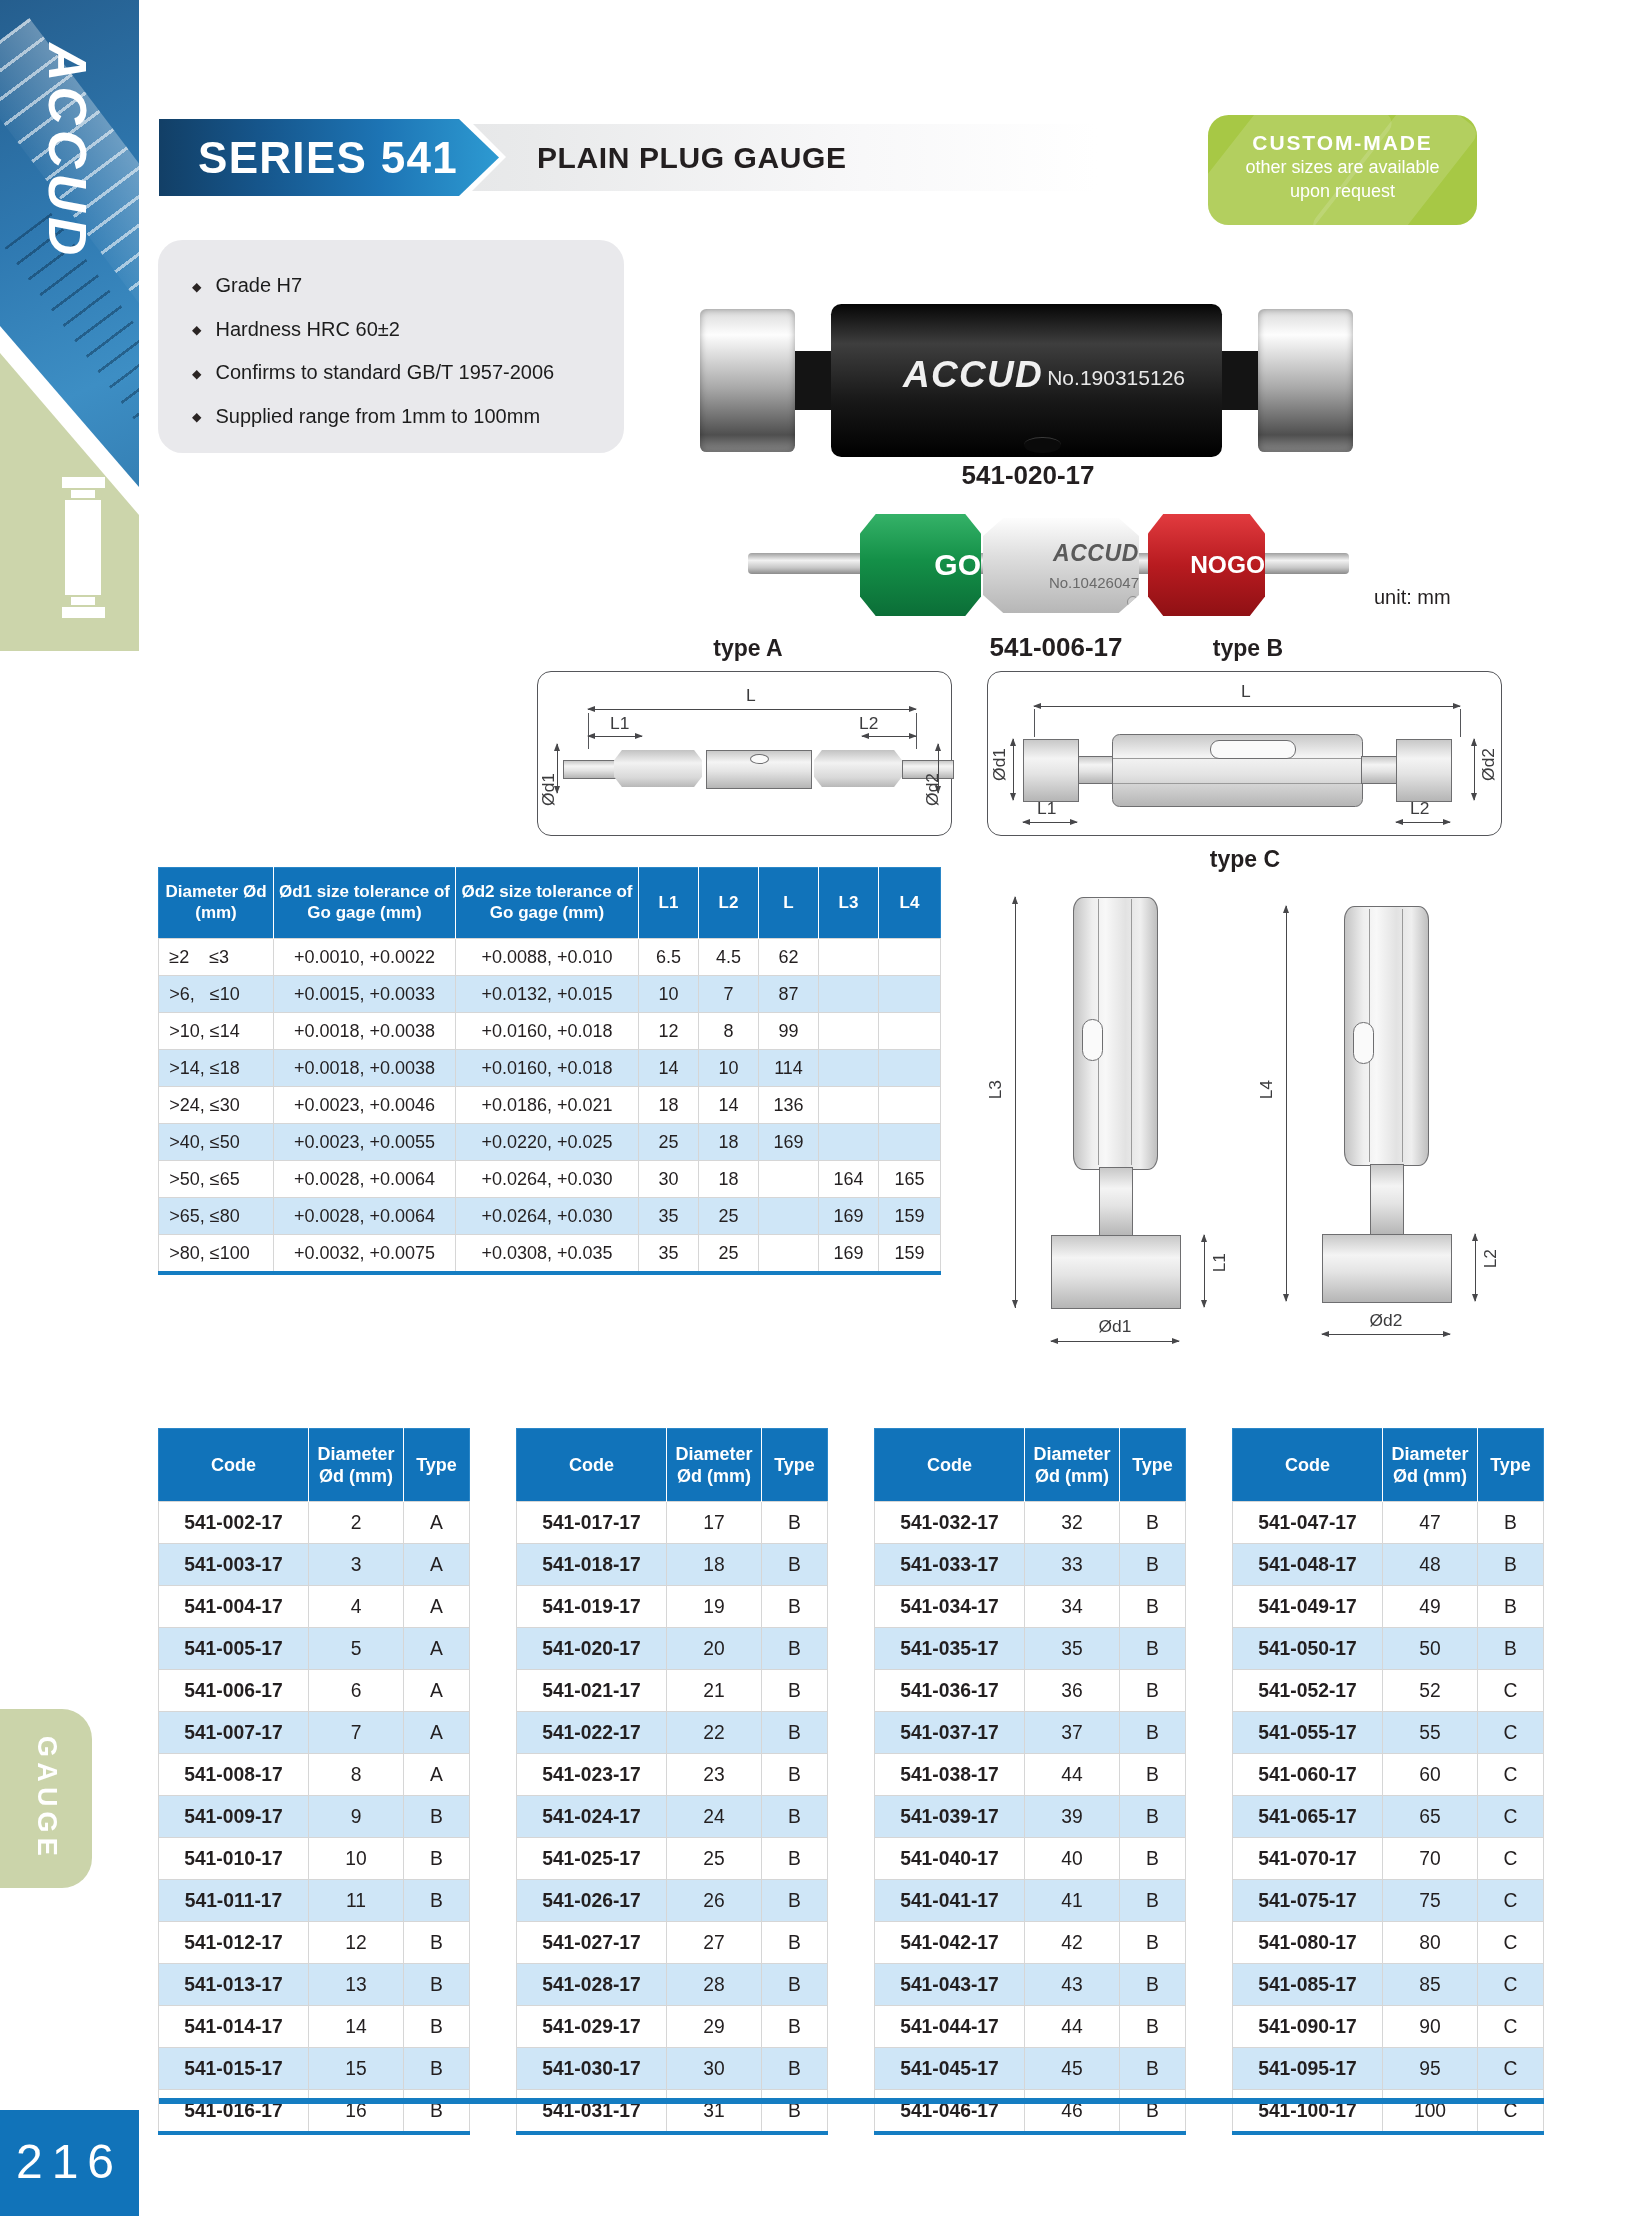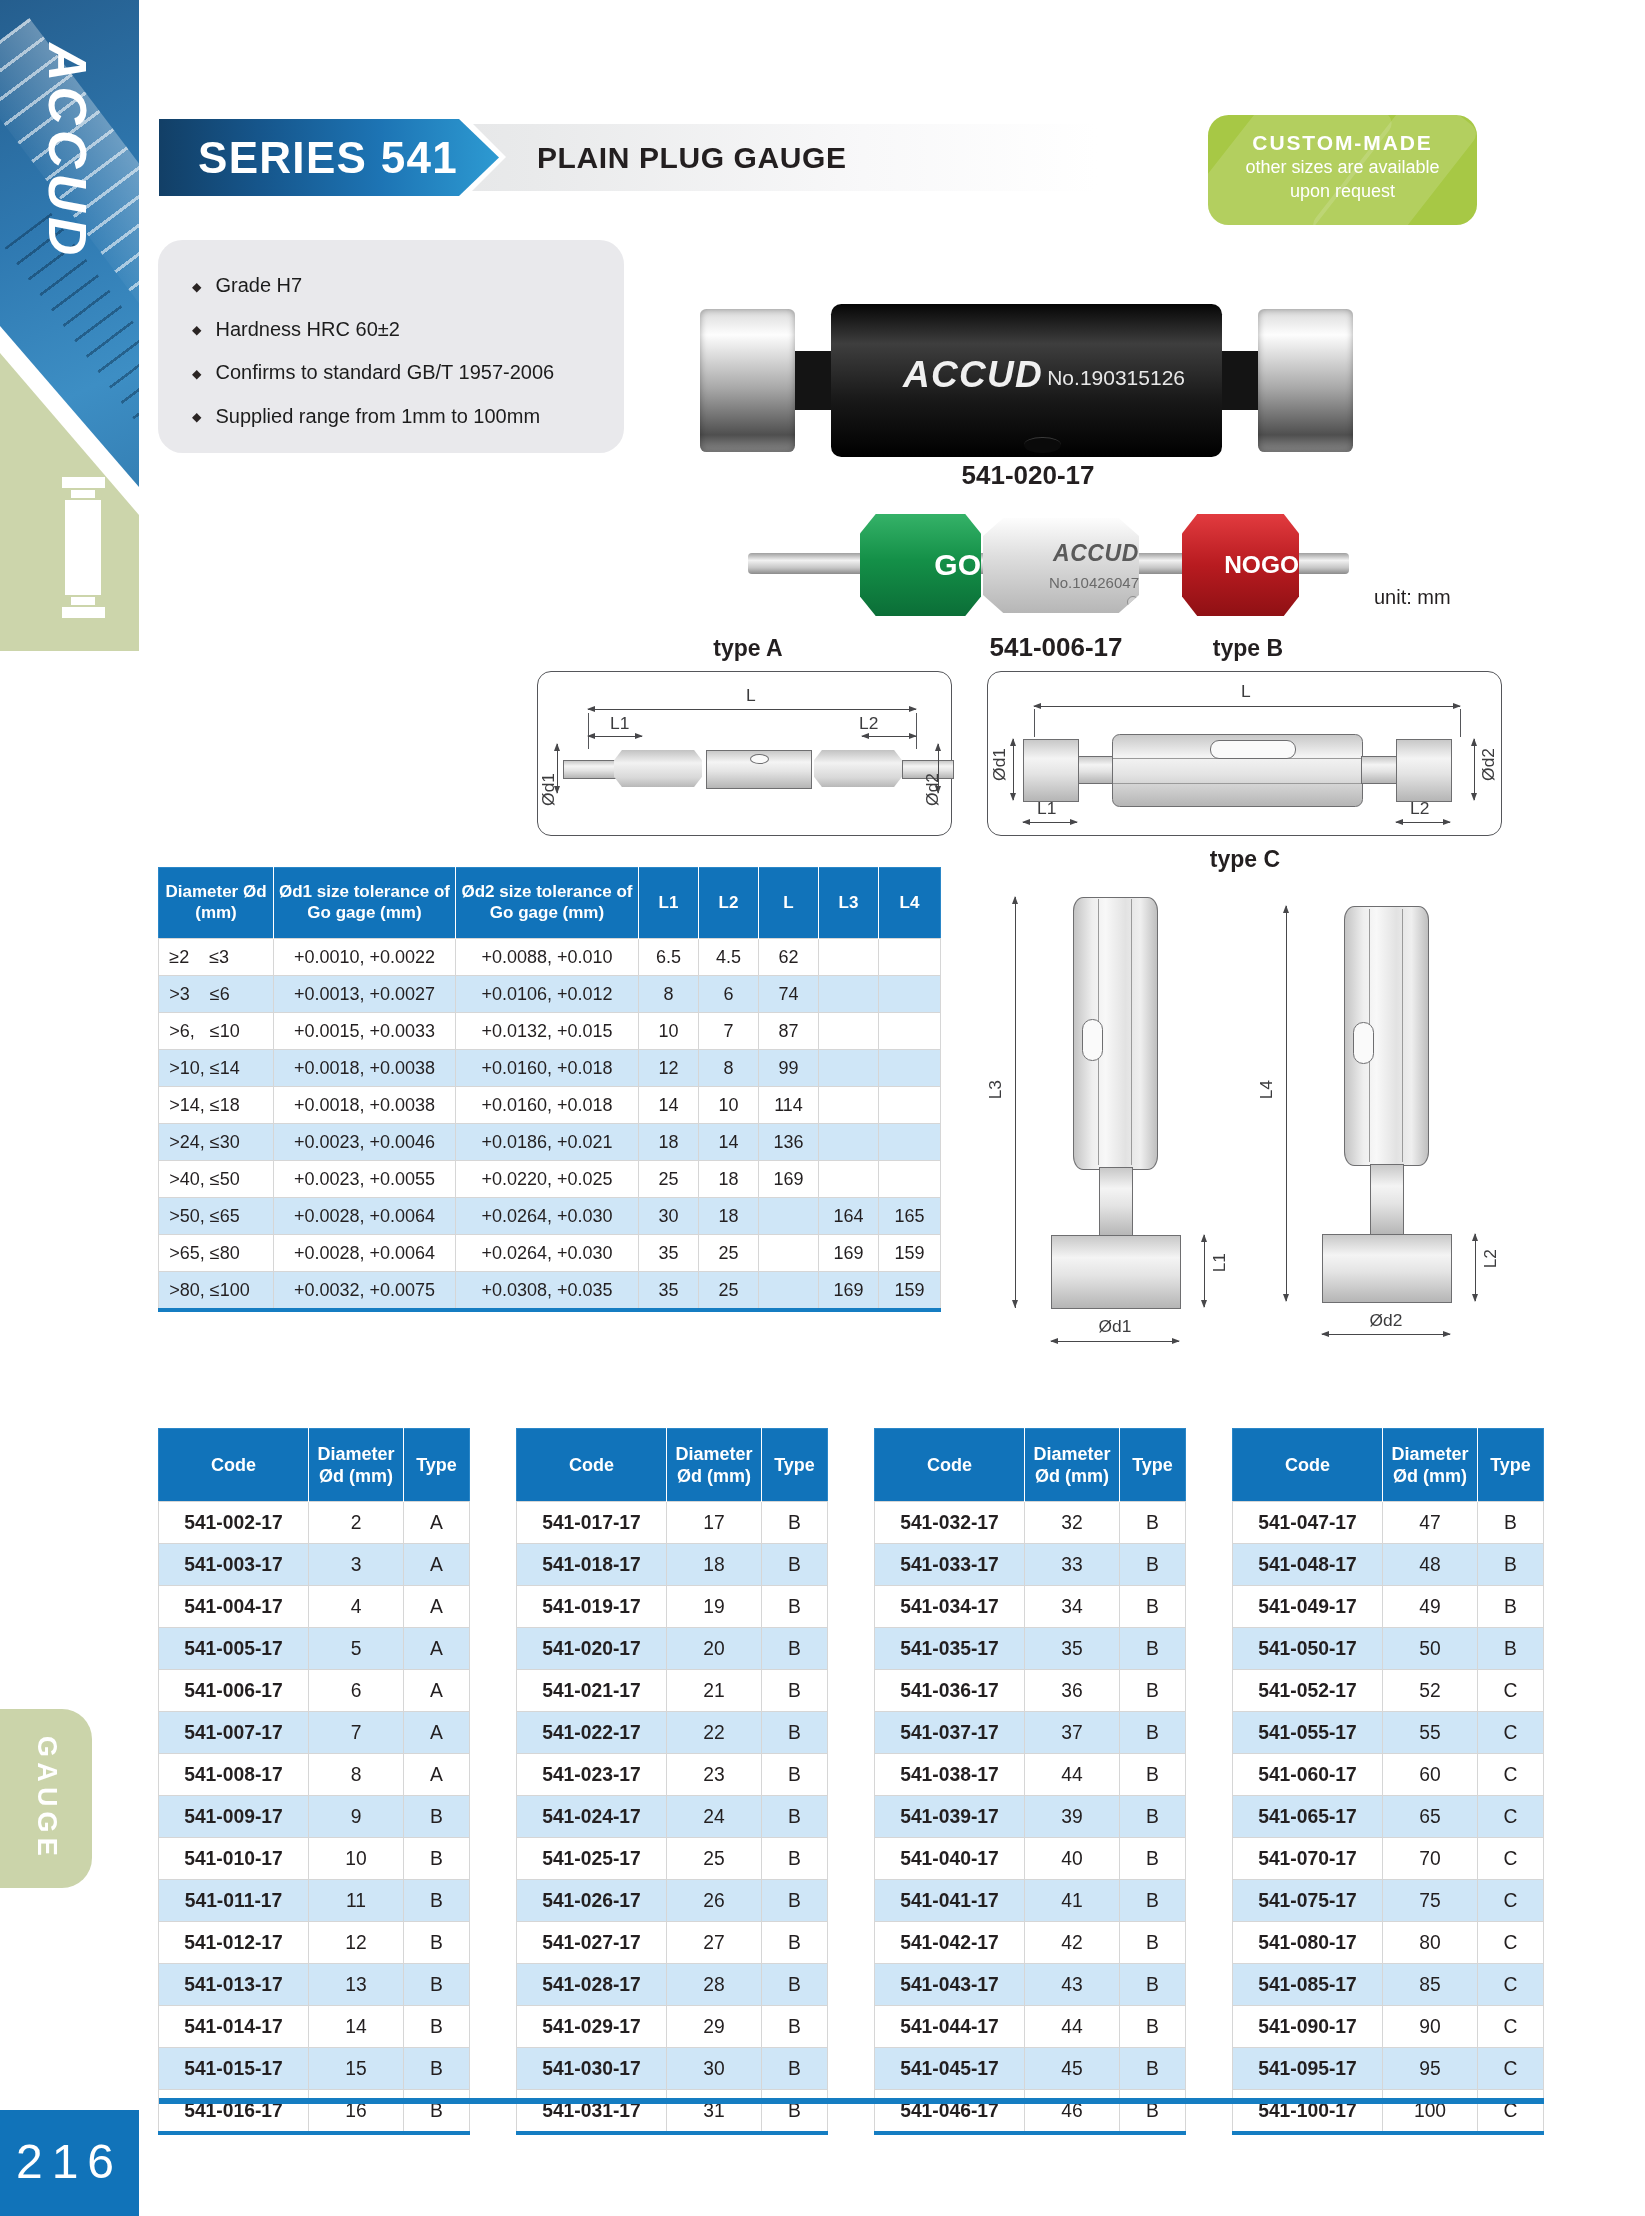--- a/index.html
+++ b/index.html
@@ -78,21 +78,21 @@
   .hex{position:absolute;display:flex;flex-direction:column;align-items:flex-end;justify-content:center;
     clip-path:polygon(13% 0,87% 0,100% 19%,100% 81%,87% 100%,13% 100%,0 81%,0 19%);color:#fff;font-weight:bold;}
   .hex.go{left:860px;top:514px;width:121px;height:102px;font-size:30px;
     background:linear-gradient(180deg,#35b268 0%,#149048 45%,#0b6e37 100%);}
   .hex.mid{left:983px;top:518px;width:156px;height:95px;
     background:linear-gradient(180deg,#fdfdfd 0%,#dedede 40%,#b6b6b6 100%);}
   .hex.mid .brand{color:#5a5a5a;font-style:italic;font-size:23px;letter-spacing:0.6px;}
   .hex.mid .serial{color:#6a6a6a;font-size:15px;font-weight:normal;margin-top:7px;}
   .hex.mid .screw{position:absolute;bottom:5.2px;width:10.3px;height:10.3px;border-radius:50%;
     background:#cfcfcf;border:1.3px solid #8d8d8d;}
-  .hex.nogo{left:1182px;top:514px;width:117px;height:102px;font-size:24.5px;
+  .hex.nogo{left:1148px;top:514px;width:117px;height:102px;font-size:24.5px;
     background:linear-gradient(180deg,#e23b3f 0%,#b81b20 50%,#8f1014 100%);}
   .unit-note{position:absolute;left:1374px;top:586px;font-size:20px;color:#231f20;}
 
   
   .dtitle{position:absolute;width:142px;text-align:center;font-weight:bold;font-size:23px;color:#231f20;}
   .dbox{position:absolute;border:1.9px solid #55565a;border-radius:14px;background:#fff;}
   .metal{position:absolute;border:1.3px solid #6e6e70;
     background:linear-gradient(180deg,#c8c8c8 0%,#f4f4f4 30%,#e4e4e4 55%,#cacaca 80%,#b5b5b5 100%);}
   .plug{position:absolute;background:linear-gradient(180deg,#c2c2c2,#f2f2f2 35%,#d8d8d8 75%,#b8b8b8);
     clip-path:polygon(9% 0,91% 0,100% 28%,100% 72%,91% 100%,9% 100%,0 72%,0 28%);}
@@ -306,30 +306,20 @@
           <td class="diam">≥2    ≤3</td>
           <td class="tol">+0.0010, +0.0022</td>
           <td class="tol">+0.0088, +0.010</td>
           <td class="num">6.5</td>
           <td class="num">4.5</td>
           <td class="num">62</td>
           <td class="num"></td>
           <td class="num"></td>
         </tr>
         <tr>
-          <td class="diam">&gt;3    ≤6</td>
-          <td class="tol">+0.0013, +0.0027</td>
-          <td class="tol">+0.0106, +0.012</td>
-          <td class="num">8</td>
-          <td class="num">6</td>
-          <td class="num">74</td>
-          <td class="num"></td>
-          <td class="num"></td>
-        </tr>
-        <tr>
           <td class="diam">&gt;6,   ≤10</td>
           <td class="tol">+0.0015, +0.0033</td>
           <td class="tol">+0.0132, +0.015</td>
           <td class="num">10</td>
           <td class="num">7</td>
           <td class="num">87</td>
           <td class="num"></td>
           <td class="num"></td>
         </tr>
         <tr>

